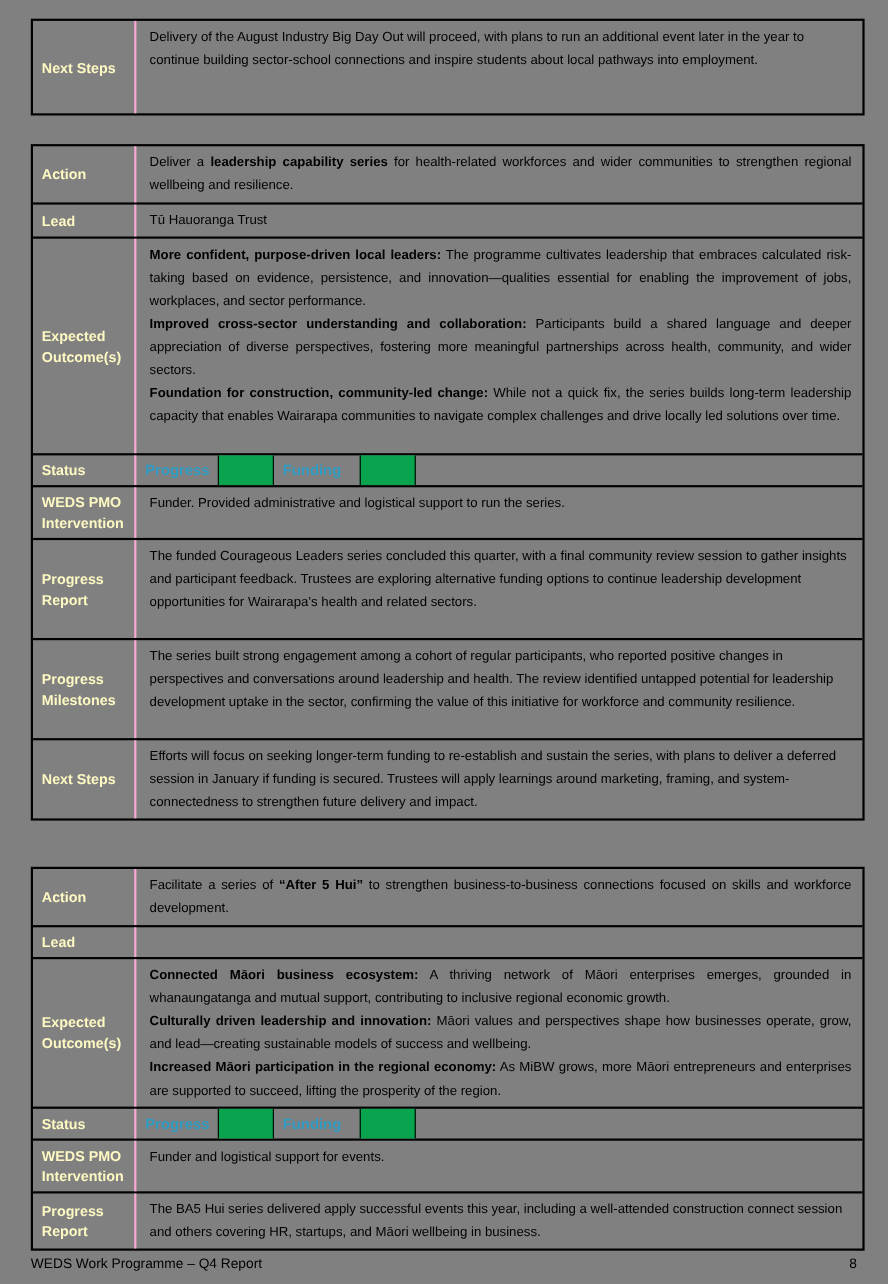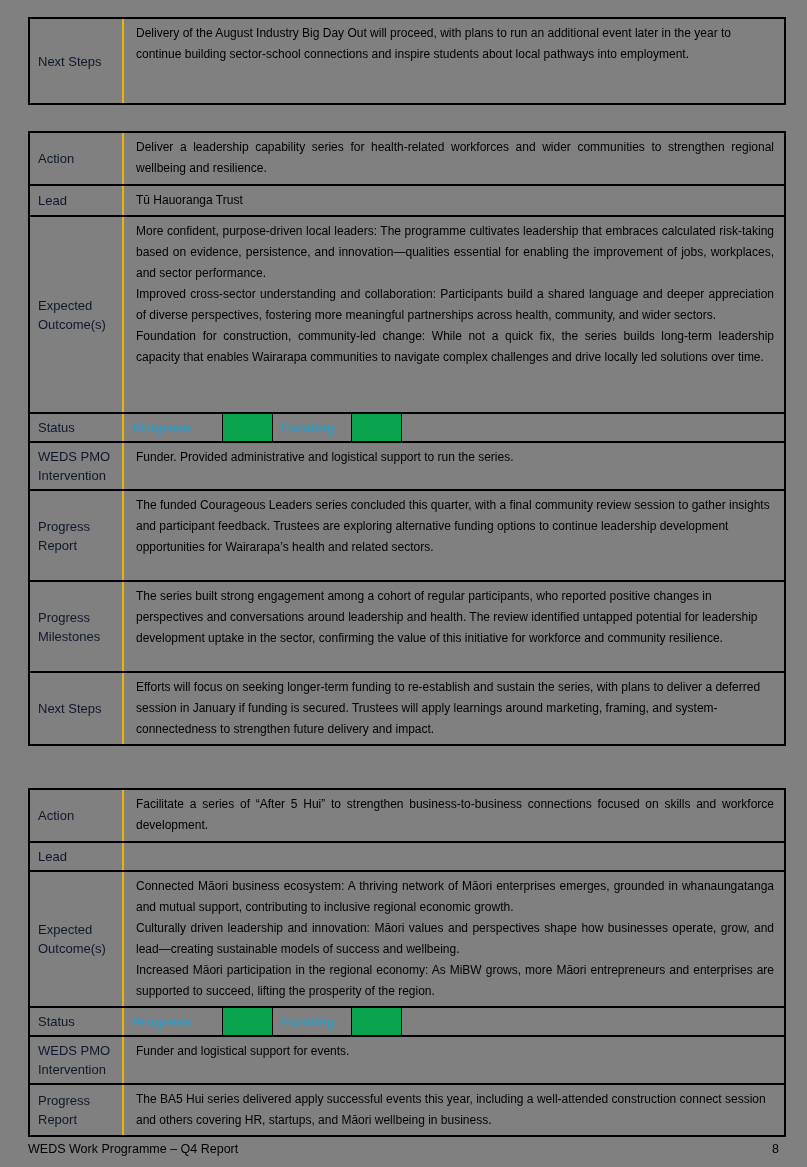--- a/index.html
+++ b/index.html
@@ -16,48 +16,48 @@
     position:absolute;
     left:28px;
     width:758px;
     border:2px solid #000;
     background:#808080;
   }
   .trow { display:flex; align-items:stretch; border-top:2px solid #000; }
   .trow:first-child { border-top:none; }
   .hcell {
     width:94px; min-width:94px;
-    border-right:2px solid #eab308;
+    border-right:2px solid #f9a8d4;
     padding:4px 6px 4px 8px;
     display:flex; align-items:center;
-    color:#0f172a;
-    font-weight:normal;
+    color:#fef9c3;
+    font-weight:bold;
     font-size:13px;
     line-height:19px;
   }
   .ccell {
     flex:1;
     padding:4px 10px 4px 12px;
     font-size:12px;
     line-height:21px;
   }
   .ccell.justify { text-align:justify; }
   .ccell p { margin:0; }
-  .ccell b { font-weight:normal; }
+  .ccell b { font-weight:bold; }
   
   .status-content {
     flex:1; display:flex; align-items:stretch; padding:0;
     font-size:13.5px;
   }
   .status-label {
     color:#2f9ac2; font-weight:bold;
     padding-left:8px;
     display:flex; align-items:center;
   }
-  .status-label.progress { width:98px; }
+  .status-label.progress { width:74px; }
   .status-label.funding  { width:78px; margin-left:0; }
   .status-box {
     width:51px;
     background:#0aa34e;
     border-left:1px solid #000;
     border-right:1px solid #000;
   }
   .footer {
     position:absolute;
     left:28px; right:28px;

